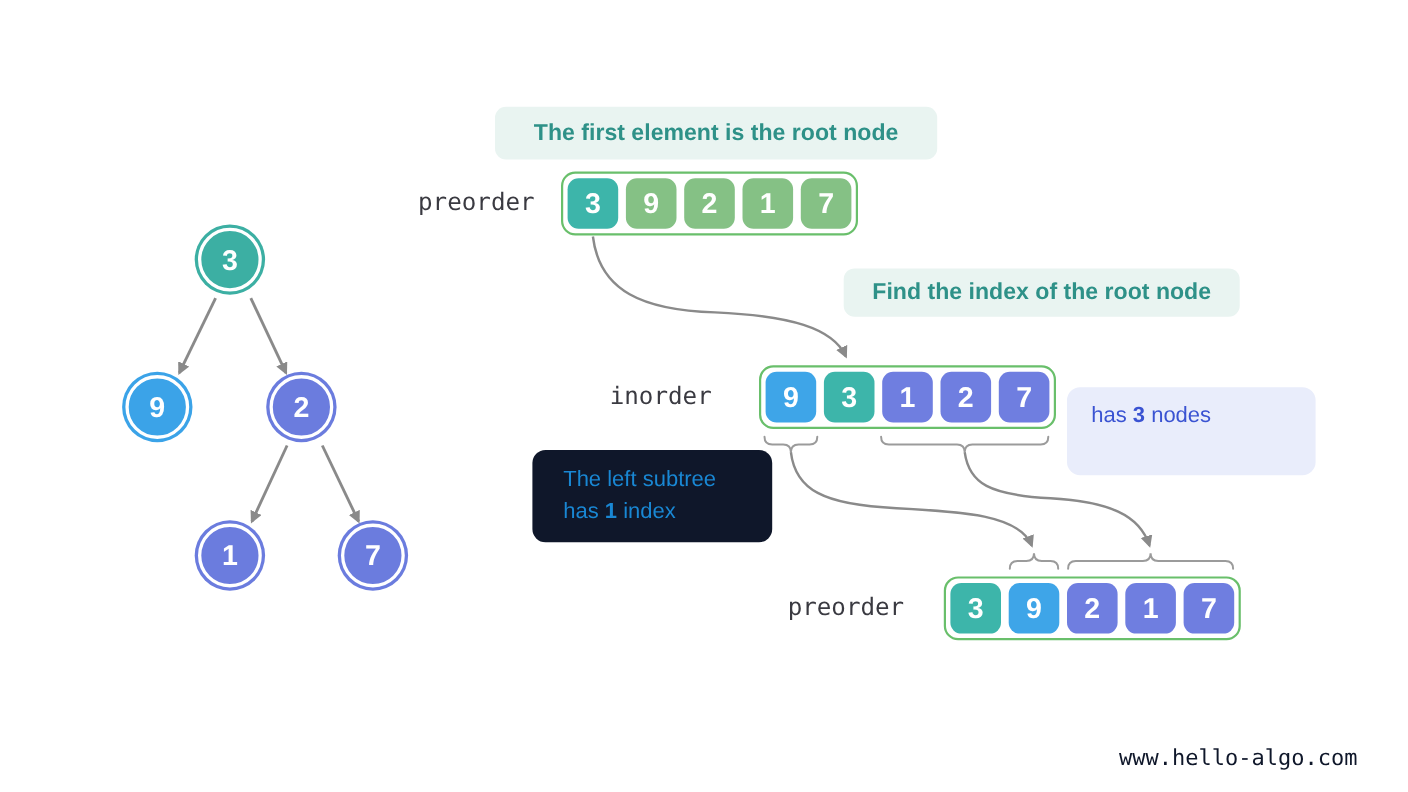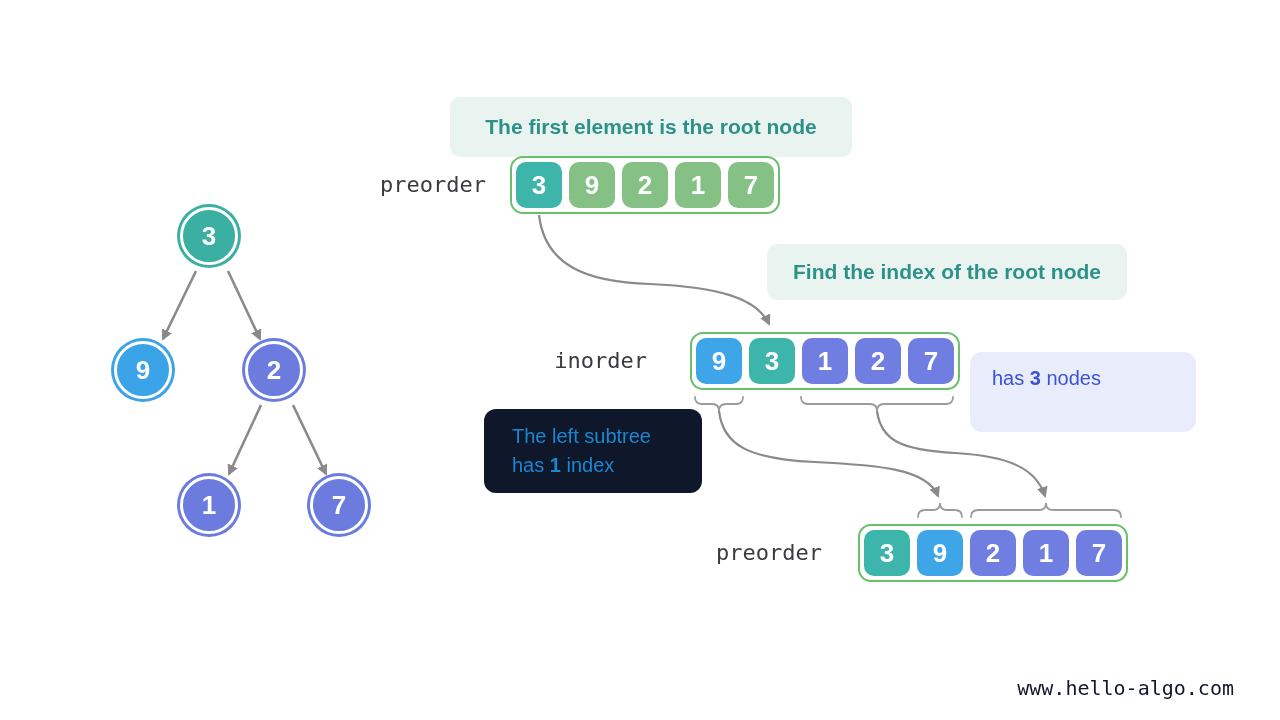--- a/index.html
+++ b/index.html
@@ -79,23 +79,23 @@
     <path d="M971,517 Q971,510 978,510 L1039,510 Q1046,510 1046,503 Q1046,510 1053,510 L1114,510 Q1121,510 1121,517"></path>
   </g>
 </svg>
 
 <div class="tree-node" style="left: 180px; top: 207px; background: rgb(60, 175, 163); box-shadow: rgb(60, 175, 163) 0px 0px 0px 3px;">3</div>
 <div class="tree-node" style="left: 114px; top: 341px; background: rgb(59, 163, 232); box-shadow: rgb(59, 163, 232) 0px 0px 0px 3px;">9</div>
 <div class="tree-node" style="left: 245px; top: 341px; background: rgb(107, 124, 222); box-shadow: rgb(107, 124, 222) 0px 0px 0px 3px;">2</div>
 <div class="tree-node" style="left: 180px; top: 476px; background: rgb(107, 124, 222); box-shadow: rgb(107, 124, 222) 0px 0px 0px 3px;">1</div>
 <div class="tree-node" style="left: 310px; top: 476px; background: rgb(107, 124, 222); box-shadow: rgb(107, 124, 222) 0px 0px 0px 3px;">7</div>
 
-<div class="callout-title" style="left: 450px; top: 97px; width: 402px; height: 60px; background: rgb(233, 244, 241); color: rgb(46, 145, 136);">The first element is the root node</div>
+<div class="callout-title" style="left: 450px; top: 97px; width: 402px; height: 48px; background: rgb(233, 244, 241); color: rgb(46, 145, 136);">The first element is the root node</div>
 
-<div class="callout-title" style="left: 767px; top: 244px; width: 360px; height: 56px; background: rgb(233, 244, 241); color: rgb(46, 145, 136);">Find the index of the root node</div>
+<div class="callout-title" style="left: 767px; top: 244px; width: 360px; height: 44px; background: rgb(233, 244, 241); color: rgb(46, 145, 136);">Find the index of the root node</div>
 
 <div class="callout-note" style="left: 484px; top: 409px; width: 190px; height: 57px; padding: 13px 0px 14px 28px; background: #0f172a; color: rgb(25, 135, 211);">
   <div>The left subtree</div>
   <div><span>has </span><b>1</b><span> index</span></div>
 </div>
 
 <div class="callout-note" style="left: 970px; top: 352px; width: 204px; height: 56px; padding: 12px 0px 12px 22px; background: rgb(233, 237, 251); color: rgb(58, 83, 210);">
   <div><span>has </span><b>3</b><span> nodes</span></div>
 </div>
 

